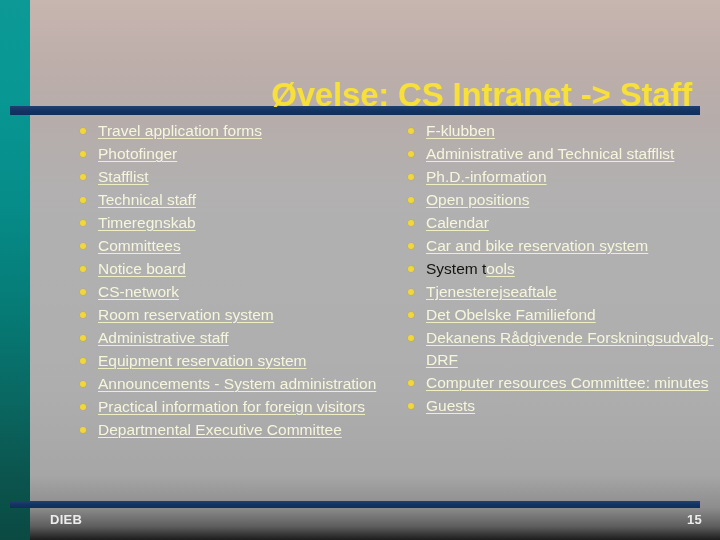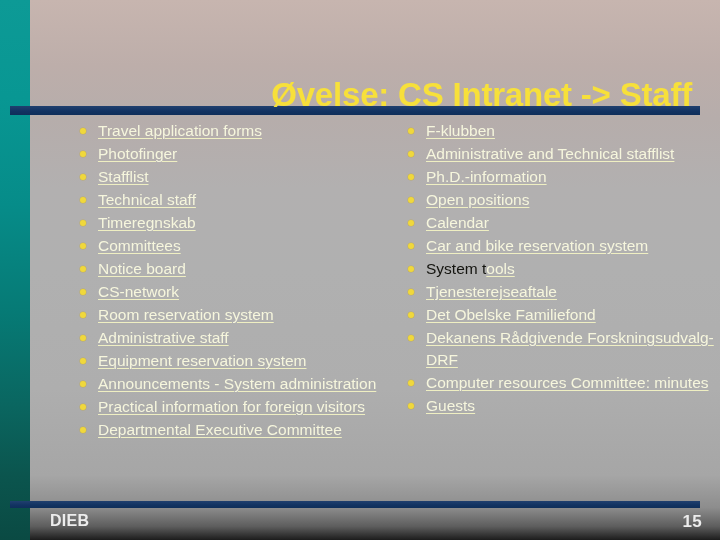--- a/index.html
+++ b/index.html
@@ -145,30 +145,30 @@
     color: #f6f6dd;
     text-align: right;
   }
 
   
   #footer-left {
     position: absolute;
     left: 50px;
     top: 512px;
     color: #ededed;
-    font-size: 16px;
+    font-size: 13px;
     font-weight: bold;
     letter-spacing: 0.3px;
   }
   #footer-right {
     position: absolute;
     right: 18px;
     top: 512px;
     color: #ededed;
-    font-size: 17px;
+    font-size: 13px;
     font-weight: bold;
     letter-spacing: 0.3px;
   }
 </style>
 </head>
 <body>
 
 <div id="slide">
 
   <div id="sidebar"></div>

